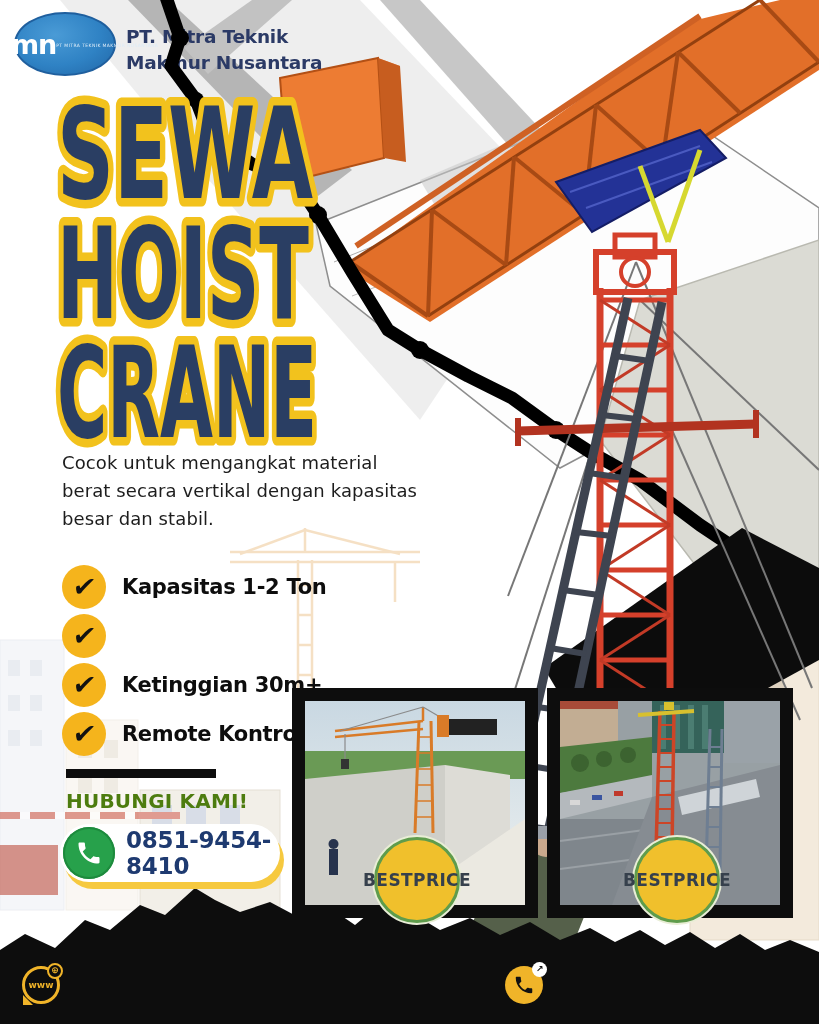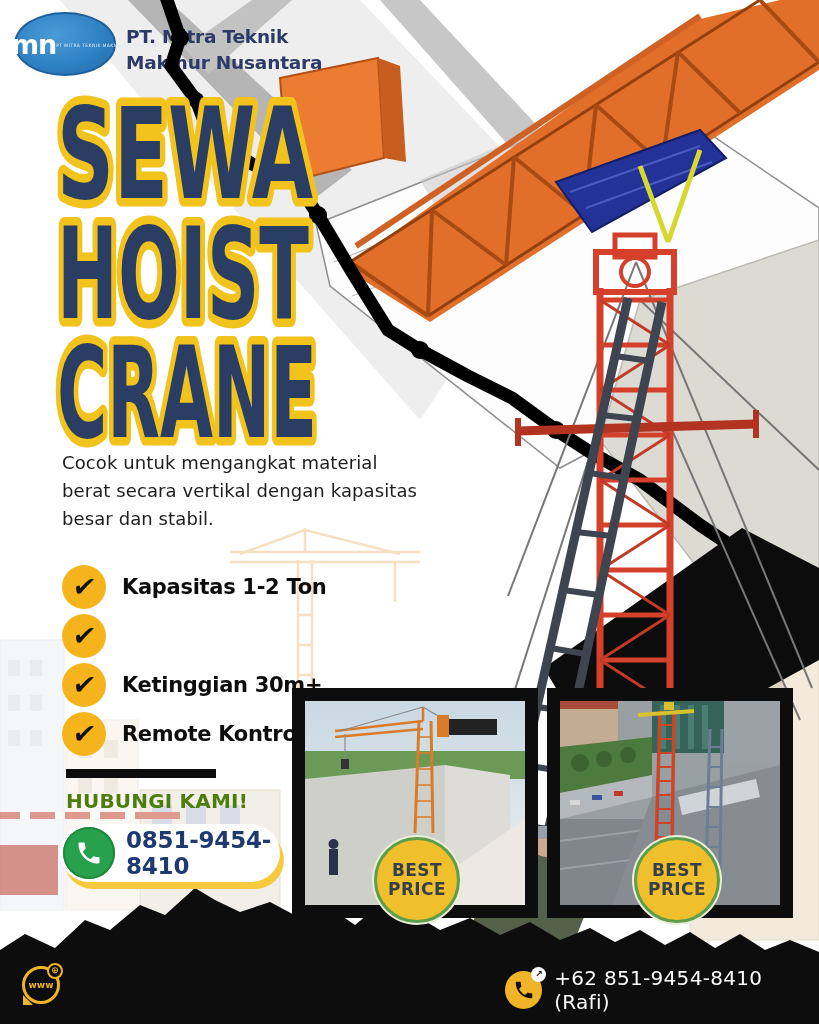--- a/index.html
+++ b/index.html
@@ -59,21 +59,21 @@
   
   .photo{position:absolute;width:246px;height:230px;background:#0d0d0d;padding:13px;box-sizing:border-box;z-index:2;}
   #photo-left{left:292px;top:688px;}
   #photo-right{left:547px;top:688px;}
   .photo svg{width:100%;height:100%;display:block;}
 
   
   .price-badge{
     position:absolute;width:86px;height:86px;border-radius:50%;z-index:2;
     background:#f0c02c;border:3px solid #5f9c4c;box-shadow:0 0 0 2px #e9eed6;box-sizing:border-box;
-    display:flex;flex-direction:column;align-items:center;justify-content:center;
+    display:flex;align-items:center;justify-content:center;
   }
   #badge-left{left:374px;top:837px;}
   #badge-right{left:634px;top:837px;}
   .price-badge span{font-size:17px;font-weight:800;color:#36404c;line-height:1.1;letter-spacing:.4px;}
 
   
   .footer-item{position:absolute;display:flex;align-items:center;z-index:2;pointer-events:auto;}
   #footer-site{left:22px;top:966px;}
   #footer-phone{left:505px;top:966px;}
   .www-icon{
@@ -475,14 +475,13 @@
   </div>
 </div>
 
 <div id="footer-phone" class="footer-item">
   <div class="phone-icon">
     <svg width="22" height="22" viewBox="0 0 24 24">
         <path fill="#111111" d="M6.62 10.79c1.44 2.83 3.76 5.14 6.59 6.59l2.2-2.2c.27-.27.67-.36 1.02-.24 1.12.37 2.33.57 3.57.57.55 0 1 .45 1 1V20c0 .55-.45 1-1 1-9.39 0-17-7.61-17-17 0-.55.45-1 1-1h3.5c.55 0 1 .45 1 1 0 1.25.2 2.45.57 3.57.11.35.03.74-.25 1.02l-2.2 2.2z"></path>
       </svg>
     <span class="arrow">↗</span>
   </div>
-  <div class="footer-text">+62 851-9454-8410 (Rafi)</div>
 </div>
 
 </body></html>

